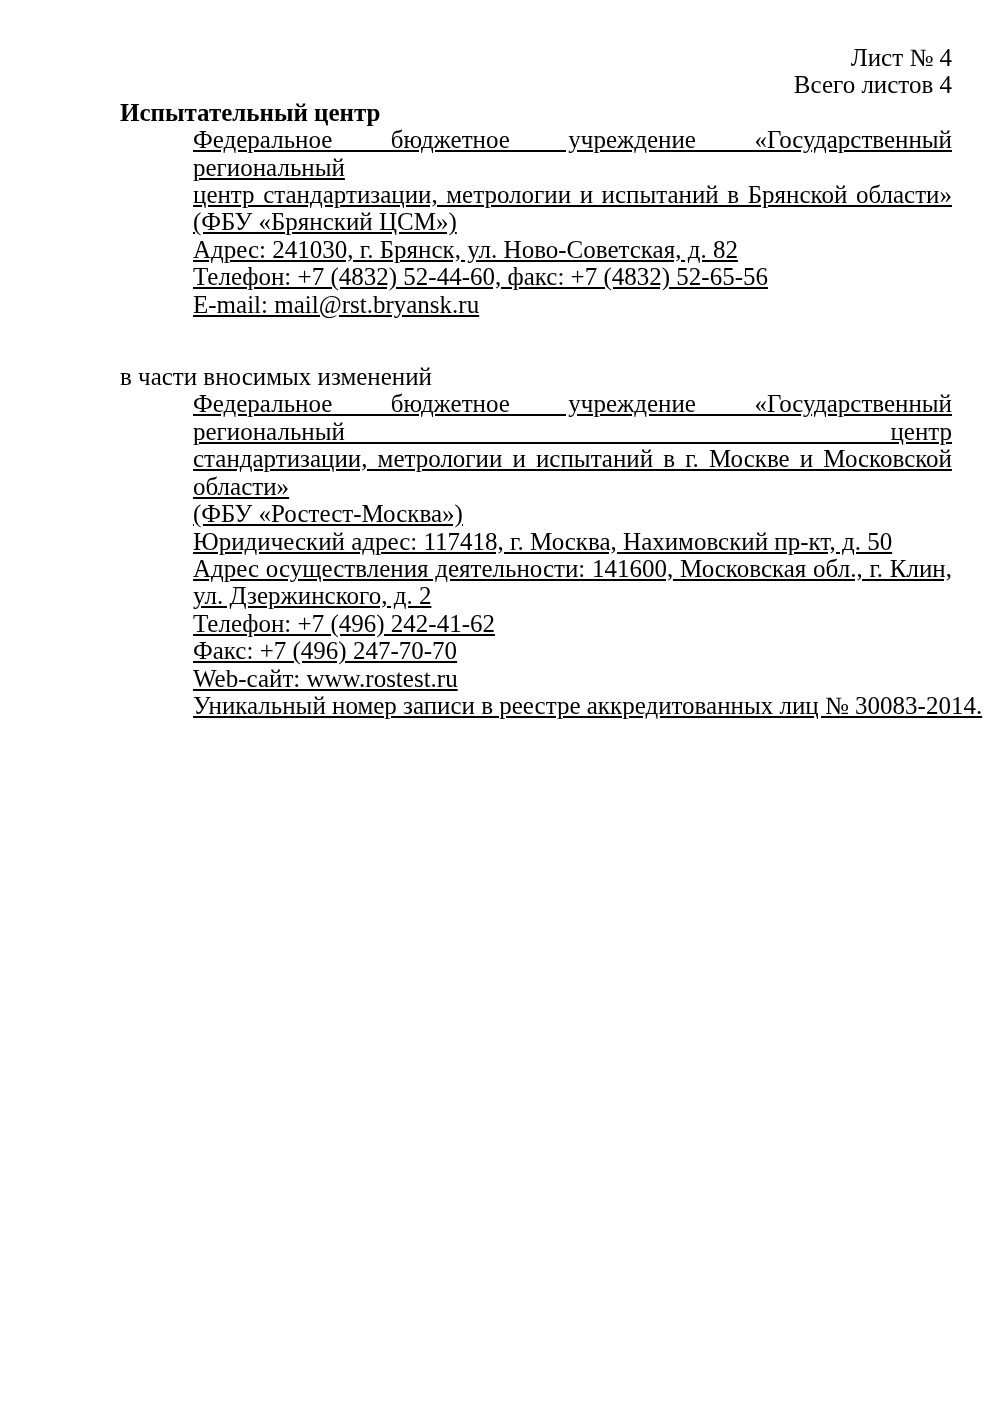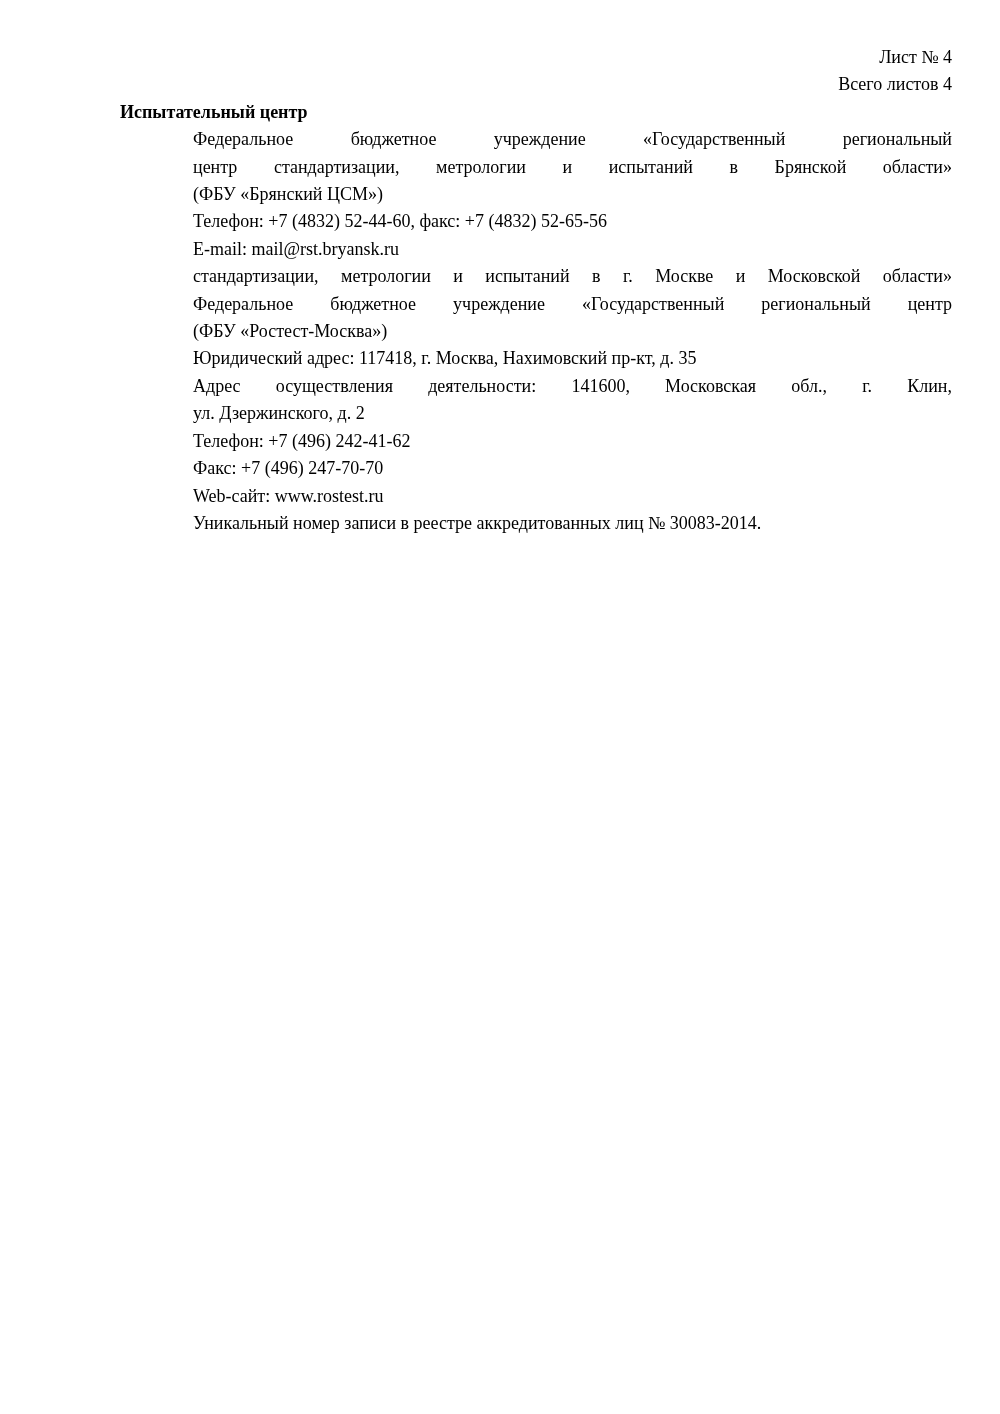--- a/index.html
+++ b/index.html
@@ -8,40 +8,41 @@
     background: #ffffff;
   }
   .page {
     position: relative;
     width: 1000px;
     height: 1414px;
     box-sizing: border-box;
     background: #ffffff;
     color: #000000;
     font-family: "Liberation Serif", "DejaVu Serif", serif;
-    font-size: 18px;
+    font-size: 25px;
     line-height: 27.4px;
     padding: 44px 48px 0 120px;
     overflow: hidden;
   }
   .header-block {
     text-align: right;
   }
   .line {
     white-space: nowrap;
   }
   .heading {
     font-weight: bold;
   }
   .section-label {
     margin-top: 45px;
   }
   .indent-block {
     margin-left: 73px;
     width: 759px;
+    text-decoration: underline;
   }
   
   .stretch {
     white-space: normal;
     text-align: justify;
     text-align-last: justify;
   }
 </style>
 </head>
 <body>
@@ -52,30 +53,32 @@
     <div class="line">Лист № 4</div>
     <div class="line">Всего листов 4</div>
   </div>
 
   <div class="heading">Испытательный центр</div>
 
   <div class="indent-block">
     <div class="line stretch">Федеральное бюджетное учреждение «Государственный региональный</div>
     <div class="line stretch">центр стандартизации, метрологии и испытаний в Брянской области»</div>
     <div class="line">(ФБУ «Брянский ЦСМ»)</div>
+    <div class="line">Адрес: 241030, г. Брянск, ул. Ново-Советская, д. 82</div>
     <div class="line">Телефон: +7 (4832) 52-44-60, факс: +7 (4832) 52-65-56</div>
     <div class="line">E-mail: mail@rst.bryansk.ru</div>
   </div>
 
+  <div class="section-label">в части вносимых изменений</div>
 
   <div class="indent-block">
+    <div class="line stretch">Федеральное бюджетное учреждение «Государственный региональный центр</div>
     <div class="line stretch">стандартизации, метрологии и испытаний в г. Москве и Московской области»</div>
-    <div class="line stretch">Федеральное бюджетное учреждение «Государственный региональный центр</div>
     <div class="line">(ФБУ «Ростест-Москва»)</div>
-    <div class="line">Юридический адрес: 117418, г. Москва, Нахимовский пр-кт, д. 35</div>
+    <div class="line">Юридический адрес: 117418, г. Москва, Нахимовский пр-кт, д. 50</div>
     <div class="line stretch">Адрес осуществления деятельности: 141600, Московская обл., г. Клин,</div>
     <div class="line">ул. Дзержинского, д. 2</div>
     <div class="line">Телефон: +7 (496) 242-41-62</div>
     <div class="line">Факс: +7 (496) 247-70-70</div>
     <div class="line">Web-сайт: www.rostest.ru</div>
     <div class="line">Уникальный номер записи в реестре аккредитованных лиц № 30083-2014.</div>
   </div>
 
 </div>
 

